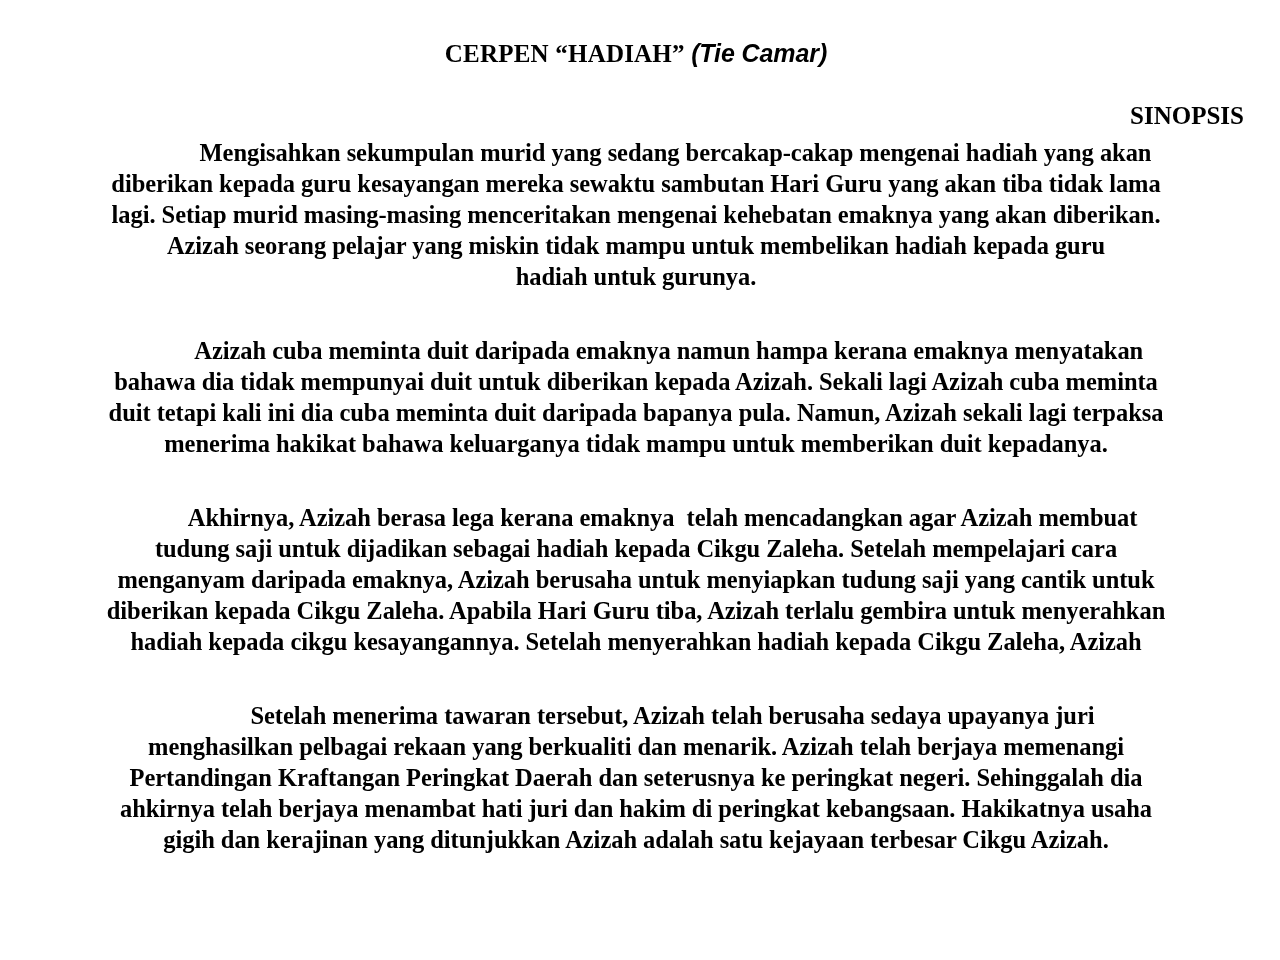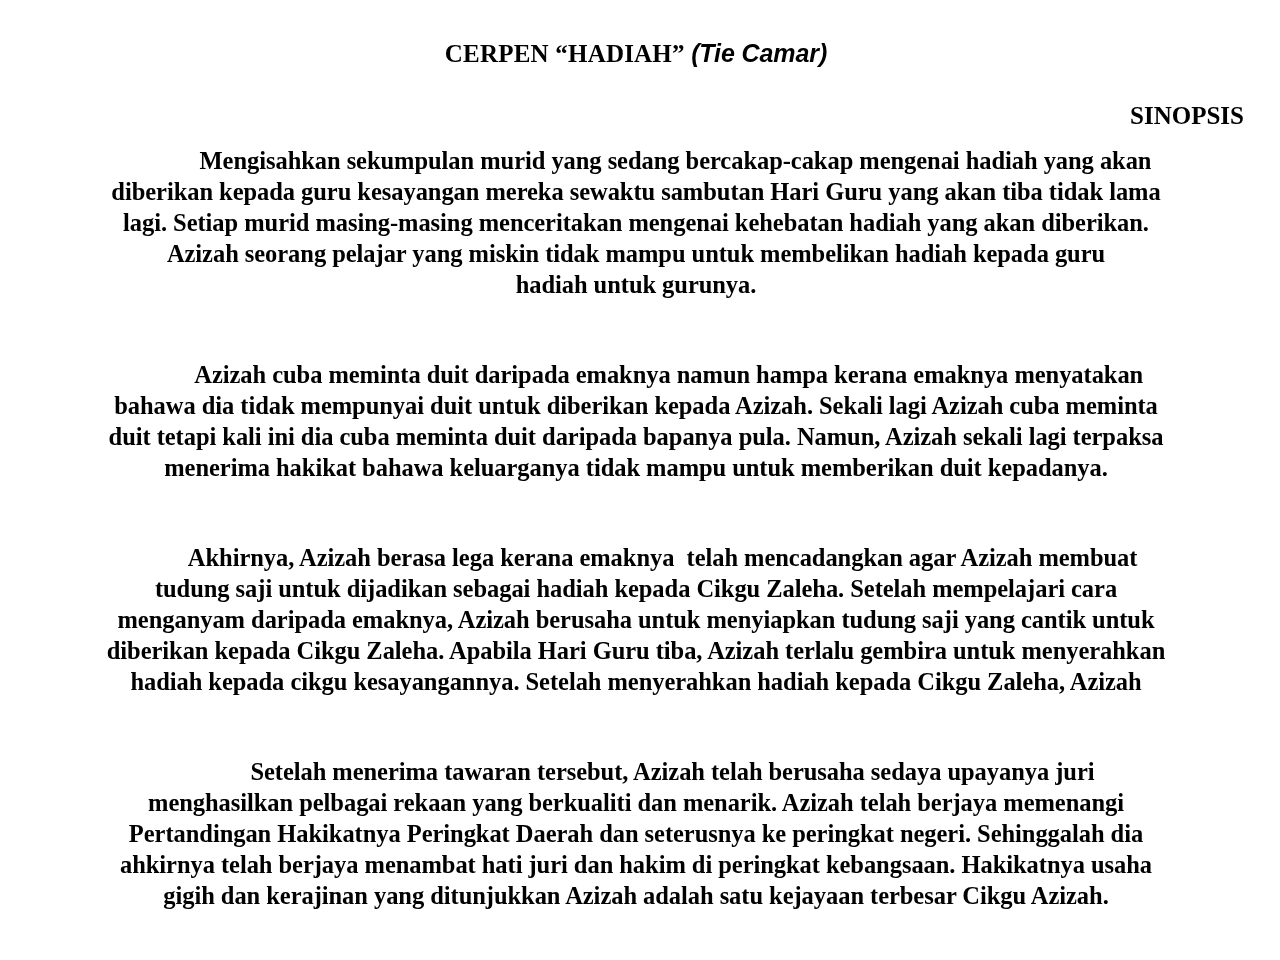--- a/index.html
+++ b/index.html
@@ -43,21 +43,21 @@
   .spacer-1 { height: 31px; }
   .heading {
     text-align: right;
     font-size: 25px;
     line-height: 31px;
     font-weight: bold;
     margin: 0;
     font-family: "Liberation Serif", "DejaVu Serif", serif;
   }
   .para {
-    margin: 14px;
+    margin: 6px;
     padding: 0;
     text-align: center;
   }
   .para .ln {
     display: block;
     font-size: 24.5px;
     line-height: 31px;
     font-weight: bold;
     font-family: "Liberation Serif", "DejaVu Serif", serif;
     white-space: pre;
@@ -79,21 +79,21 @@
     <span class="title-serif">CERPEN “HADIAH” </span><span class="title-sans-italic">(Tie Camar)</span>
   </div>
 
   <div class="spacer-1"></div>
 
   <div class="heading">SINOPSIS</div>
 
   <div class="para">
     <span class="ln">             Mengisahkan sekumpulan murid yang sedang bercakap-cakap mengenai hadiah yang akan</span>
     <span class="ln">diberikan kepada guru kesayangan mereka sewaktu sambutan Hari Guru yang akan tiba tidak lama</span>
-    <span class="ln">lagi. Setiap murid masing-masing menceritakan mengenai kehebatan hadiah yang akan diberikan.</span>
+    <span class="ln">lagi. Setiap murid masing-masing menceritakan mengenai kehebatan emaknya yang akan diberikan.</span>
     <span class="ln">Azizah seorang pelajar yang miskin tidak mampu untuk membelikan hadiah kepada guru</span>
     <span class="ln">hadiah untuk gurunya.</span>
   </div>
 
   <span class="blank-line"></span>
 
   <div class="para">
     <span class="ln">           Azizah cuba meminta duit daripada emaknya namun hampa kerana emaknya menyatakan</span>
     <span class="ln">bahawa dia tidak mempunyai duit untuk diberikan kepada Azizah. Sekali lagi Azizah cuba meminta</span>
     <span class="ln">duit tetapi kali ini dia cuba meminta duit daripada bapanya pula. Namun, Azizah sekali lagi terpaksa</span>
@@ -108,18 +108,18 @@
     <span class="ln">menganyam daripada emaknya, Azizah berusaha untuk menyiapkan tudung saji yang cantik untuk</span>
     <span class="ln">diberikan kepada Cikgu Zaleha. Apabila Hari Guru tiba, Azizah terlalu gembira untuk menyerahkan</span>
     <span class="ln">hadiah kepada cikgu kesayangannya. Setelah menyerahkan hadiah kepada Cikgu Zaleha, Azizah</span>
   </div>
 
   <span class="blank-line"></span>
 
   <div class="para">
     <span class="ln">            Setelah menerima tawaran tersebut, Azizah telah berusaha sedaya upayanya juri</span>
     <span class="ln">menghasilkan pelbagai rekaan yang berkualiti dan menarik. Azizah telah berjaya memenangi</span>
-    <span class="ln">Pertandingan Hakikatnya Peringkat Daerah dan seterusnya ke peringkat negeri. Sehinggalah dia</span>
+    <span class="ln">Pertandingan Kraftangan Peringkat Daerah dan seterusnya ke peringkat negeri. Sehinggalah dia</span>
     <span class="ln">ahkirnya telah berjaya menambat hati juri dan hakim di peringkat kebangsaan. Hakikatnya usaha</span>
     <span class="ln">gigih dan kerajinan yang ditunjukkan Azizah adalah satu kejayaan terbesar Cikgu Azizah.</span>
   </div>
 
 </div>
 
 </body></html>

